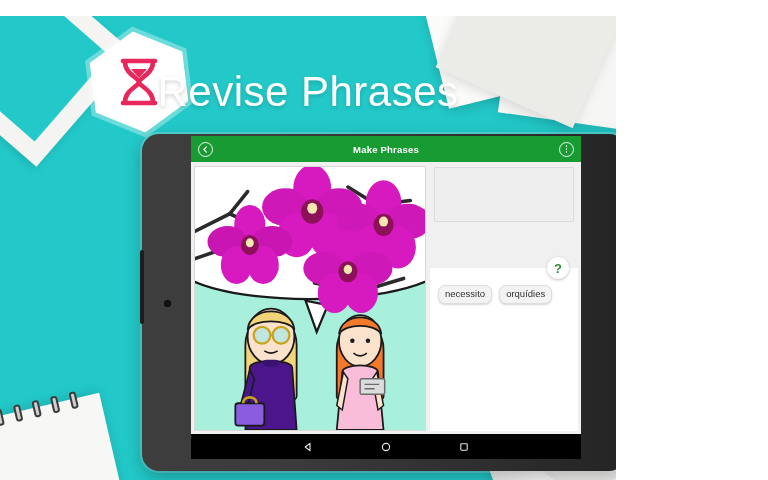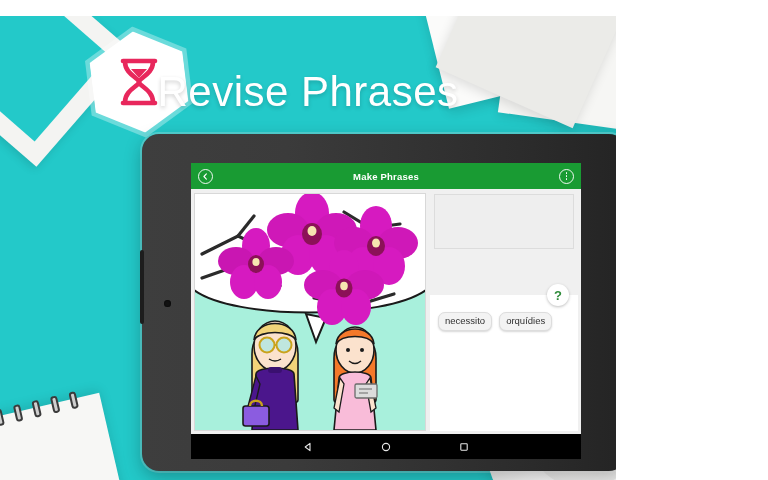--- a/index.html
+++ b/index.html
@@ -142,21 +142,21 @@
   }
 
   
   #tablet {
     position: absolute;
     left: 142px; top: 118px;
     width: 484px; height: 337px;
     background: linear-gradient(to right, #3e3e3e 0%, #3b3b3b 30%, #2c2c2c 78%, #242424 100%);
     border-radius: 17px;
     box-shadow: 0 6px 18px rgba(0,0,0,0.28), 0 0 0 2px rgba(255,255,255,0.22);
-    padding: 29px 45px 12px 49px;
+    padding: 2px 45px 12px 49px;
   }
   #cam-dot {
     position: absolute;
     left: 22px; top: 50%;
     width: 7px; height: 7px;
     margin-top: -3px;
     border-radius: 50%;
     background: #131313;
     box-shadow: inset 0 0 2px #000;
   }

